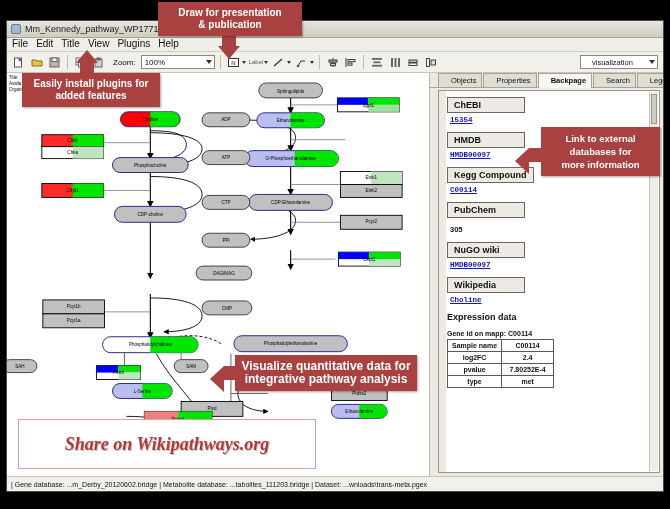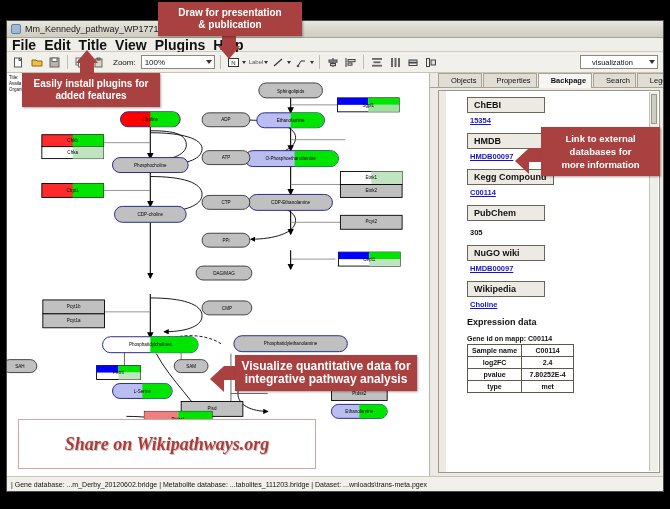--- a/index.html
+++ b/index.html
@@ -35,23 +35,23 @@
   #titlebar .tb-icon {
     width: 10px; height: 10px; margin-right: 4px;
     background: #9fb9d6; border: 1px solid #5a7fa3;
     border-radius: 2px;
     flex: 0 0 auto;
   }
   #menubar {
     height: 14px;
     background: #f0eee8;
     border-bottom: 1px solid #cfcbc0;
-    display: flex; align-items: center;
+    display: flex; 
     padding-left: 5px;
-    font-size: 14px; color: #111; font-weight: bold;
+    font-size: 10px; color: #111;
   }
   #menubar .mi { margin-right: 8px; cursor: default; }
   #toolbar {
     height: 21px;
     background: #f2f0ea;
     border-bottom: 1px solid #c8c4b8;
     display: flex; align-items: center;
     padding: 0 4px;
     gap: 3px;
     position: relative;
@@ -129,40 +129,41 @@
     line-height:11px;
   }
   .tab.active {
     background:#f7f6f2; font-weight:bold;
     position:relative; top:1px; padding-bottom:2px;
   }
   #panel-content {
     flex:1; background:#fff;
     margin:2px 3px 3px 8px;
     border:1px solid #9b978b;
-    padding:6px 0 0 24px;
+    padding:6px 0 0 4px;
     overflow:hidden;
     position:relative;
     font-size:8px;
   }
   .db-header {
     display:inline-block;
     background:#eceae3;
     border:1px solid #6a665c;
     font-weight:bold;
     font-size:9px; color:#111;
     padding:2px 6px;
     min-width:78px;
     margin-bottom:3px;
   }
   .db-link {
     display:block;
     color:#1414c8; text-decoration:underline;
     font-size:7.5px; font-weight:bold;
     margin:0 0 8px 3px;
+    font-family:Liberation Mono, monospace;
   }
   .db-plain {
     display:block; color:#111; font-size:7.5px;
     margin:4px 0 8px 3px; font-weight:bold;
   }
   .exp-title { font-weight:bold; font-size:9px; color:#111; margin:4px 0 8px 0;}
   .gene-id { font-size:7px; color:#111; font-weight:bold; margin-bottom:2px;}
   table.exp {
     border-collapse:collapse;
     font-size:7px; color:#111;

